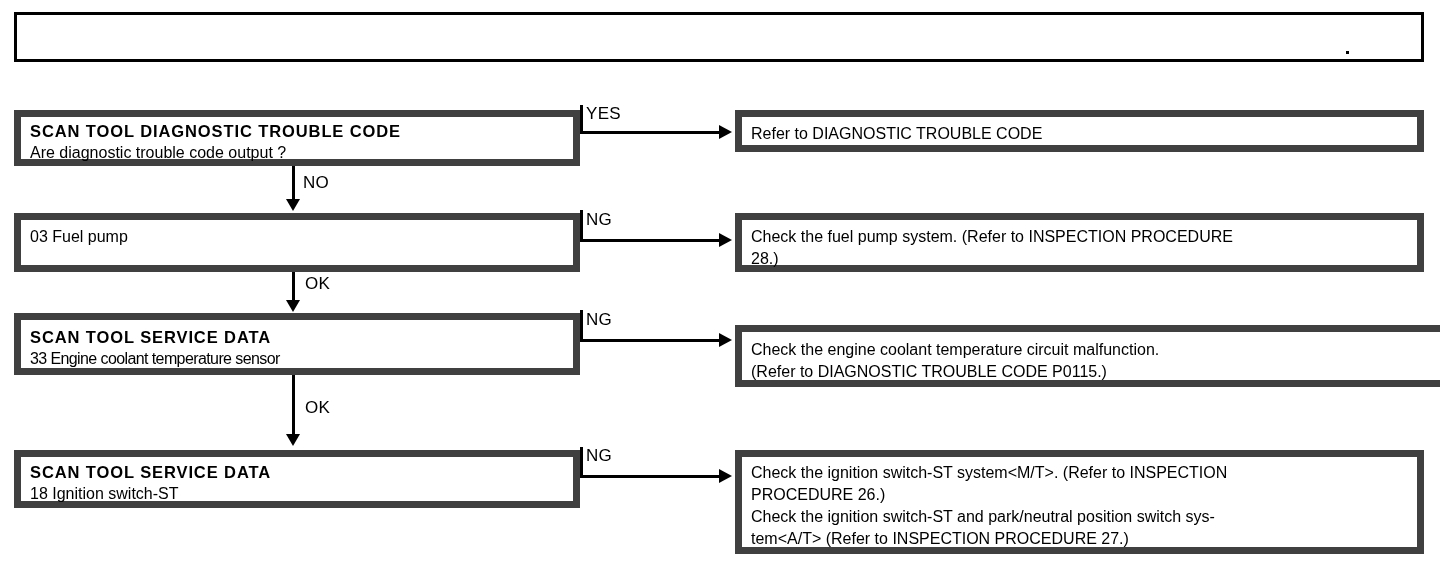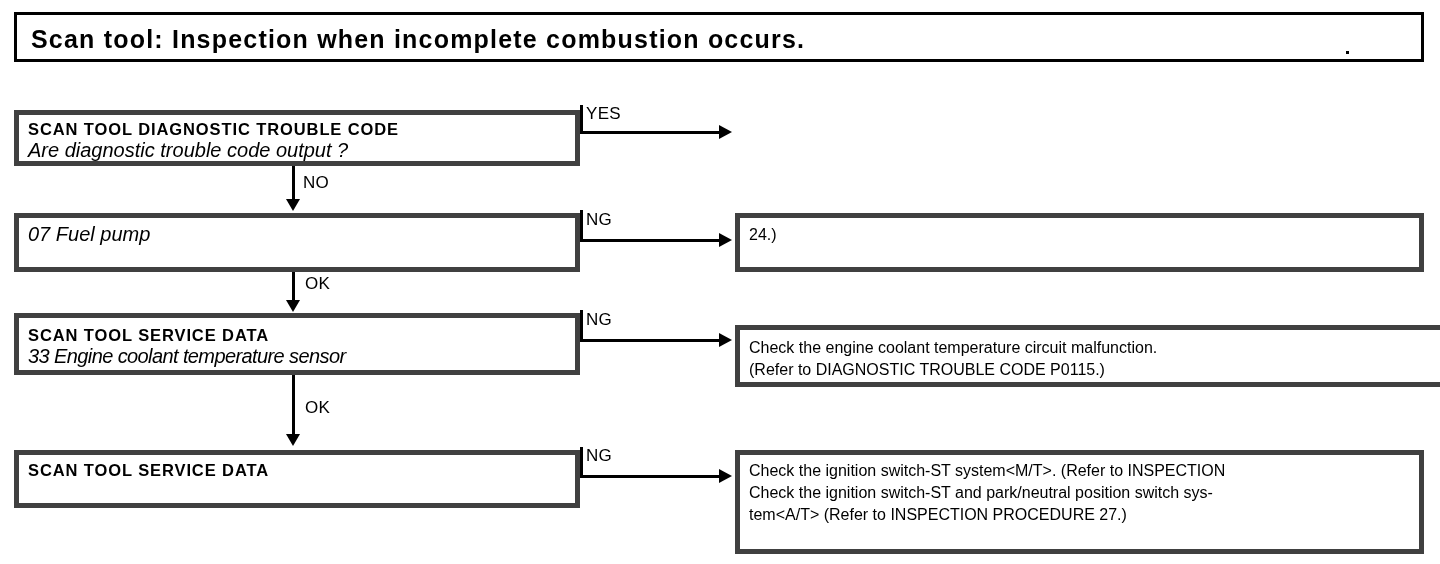--- a/index.html
+++ b/index.html
@@ -45,42 +45,41 @@
     left: 1329px;
     top: 36px;
     width: 3px;
     height: 3px;
     background: #000;
   }
 
   
   .box {
     position: absolute;
-    border: 5px solid #404040;
+    border: 7px solid #404040;
     box-sizing: border-box;
     background: #fff;
   }
   .box-inner {
     position: absolute;
     left: 9px;
     right: 6px;
     top: 4px;
   }
   .line-head {
     font-size: 16.5px;
     font-weight: bold;
     letter-spacing: 0.9px;
     line-height: 21px;
     white-space: nowrap;
   }
   .line-sub {
-    font-size: 20px;
+    font-size: 16px;
     line-height: 21px;
     white-space: nowrap;
-    font-style: italic;
   }
   .line-sub.tight {
     letter-spacing: -0.6px;
   }
   .line-body {
     font-size: 16px;
     line-height: 22px;
     white-space: nowrap;
   }
 
@@ -123,59 +122,64 @@
     white-space: nowrap;
     letter-spacing: 0.3px;
   }
 </style>
 </head>
 <body>
 
 <div id="page">
 
   <div class="title-banner">
-    <div class="title-text">Scan tool: Inspection when incomplete combustion occurs.</div>
     <div class="title-speck"></div>
   </div>
 
   <div class="box" style="left:14px; top:110px; width:566px; height:56px;">
     <div class="box-inner">
       <div class="line-head">SCAN TOOL DIAGNOSTIC TROUBLE CODE</div>
       <div class="line-sub">Are diagnostic trouble code output ?</div>
     </div>
   </div>
 
   <div class="branch-stub" style="left:580px; top:105px; height:29px;"></div>
   <div class="hline" style="left:580px; top:131px; width:142px;"></div>
   <div class="arrow-right" style="left:719px; top:125px;"></div>
   <div class="conn-label" style="left:586px; top:104px;">YES</div>
 
   <div class="vline" style="left:292px; top:166px; height:36px;"></div>
   <div class="arrow-down" style="left:286px; top:199px;"></div>
   <div class="conn-label" style="left:303px; top:173px;">NO</div>
 
+  <div class="box" style="left:735px; top:110px; width:689px; height:42px;">
+    <div class="box-inner" style="top:6px;">
+      <div class="line-body">Refer to DIAGNOSTIC TROUBLE CODE</div>
+    </div>
+  </div>
 
   <div class="box" style="left:14px; top:213px; width:566px; height:59px;">
     <div class="box-inner" style="top:6px;">
-      <div class="line-sub">07 Fuel pump</div>
+      <div class="line-sub">03 Fuel pump</div>
     </div>
   </div>
 
   <div class="branch-stub" style="left:580px; top:210px; height:32px;"></div>
   <div class="hline" style="left:580px; top:239px; width:142px;"></div>
   <div class="arrow-right" style="left:719px; top:233px;"></div>
   <div class="conn-label" style="left:586px; top:210px;">NG</div>
 
   <div class="vline" style="left:292px; top:272px; height:32px;"></div>
   <div class="arrow-down" style="left:286px; top:300px;"></div>
   <div class="conn-label" style="left:305px; top:274px;">OK</div>
 
   <div class="box" style="left:735px; top:213px; width:689px; height:59px;">
     <div class="box-inner" style="top:6px;">
-      <div class="line-body">24.)</div>
+      <div class="line-body">Check the fuel pump system. (Refer to INSPECTION PROCEDURE</div>
+      <div class="line-body">28.)</div>
     </div>
   </div>
 
   <div class="box" style="left:14px; top:313px; width:566px; height:62px;">
     <div class="box-inner" style="top:7px;">
       <div class="line-head">SCAN TOOL SERVICE DATA</div>
       <div class="line-sub tight">33 Engine coolant temperature sensor</div>
     </div>
   </div>
 
@@ -191,29 +195,31 @@
   <div class="box" style="left:735px; top:325px; width:762px; height:62px;">
     <div class="box-inner" style="top:7px;">
       <div class="line-body">Check the engine coolant temperature circuit malfunction.</div>
       <div class="line-body">(Refer to DIAGNOSTIC TROUBLE CODE P0115.)</div>
     </div>
   </div>
 
   <div class="box" style="left:14px; top:450px; width:566px; height:58px;">
     <div class="box-inner" style="top:5px;">
       <div class="line-head">SCAN TOOL SERVICE DATA</div>
+      <div class="line-sub">18 Ignition switch-ST</div>
     </div>
   </div>
 
   <div class="branch-stub" style="left:580px; top:447px; height:31px;"></div>
   <div class="hline" style="left:580px; top:475px; width:142px;"></div>
   <div class="arrow-right" style="left:719px; top:469px;"></div>
   <div class="conn-label" style="left:586px; top:446px;">NG</div>
 
   <div class="box" style="left:735px; top:450px; width:689px; height:104px;">
     <div class="box-inner" style="top:5px;">
       <div class="line-body">Check the ignition switch-ST system&lt;M/T&gt;. (Refer to INSPECTION</div>
+      <div class="line-body">PROCEDURE 26.)</div>
       <div class="line-body">Check the ignition switch-ST and park/neutral position switch sys-</div>
       <div class="line-body">tem&lt;A/T&gt; (Refer to  INSPECTION PROCEDURE 27.)</div>
     </div>
   </div>
 
 </div>
 
 </body></html>

